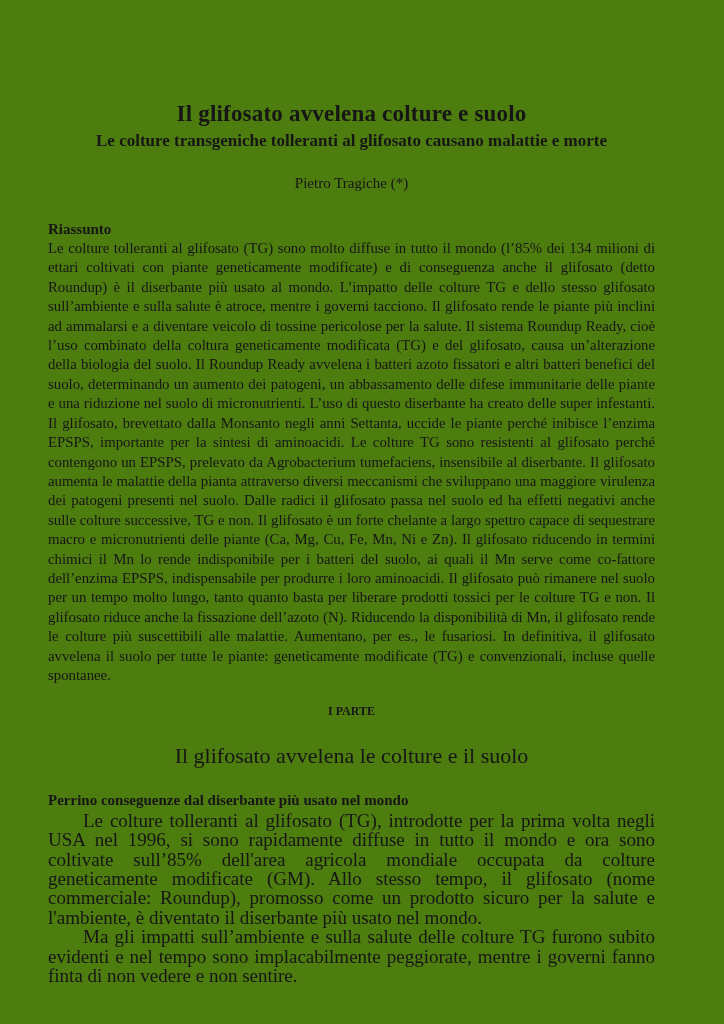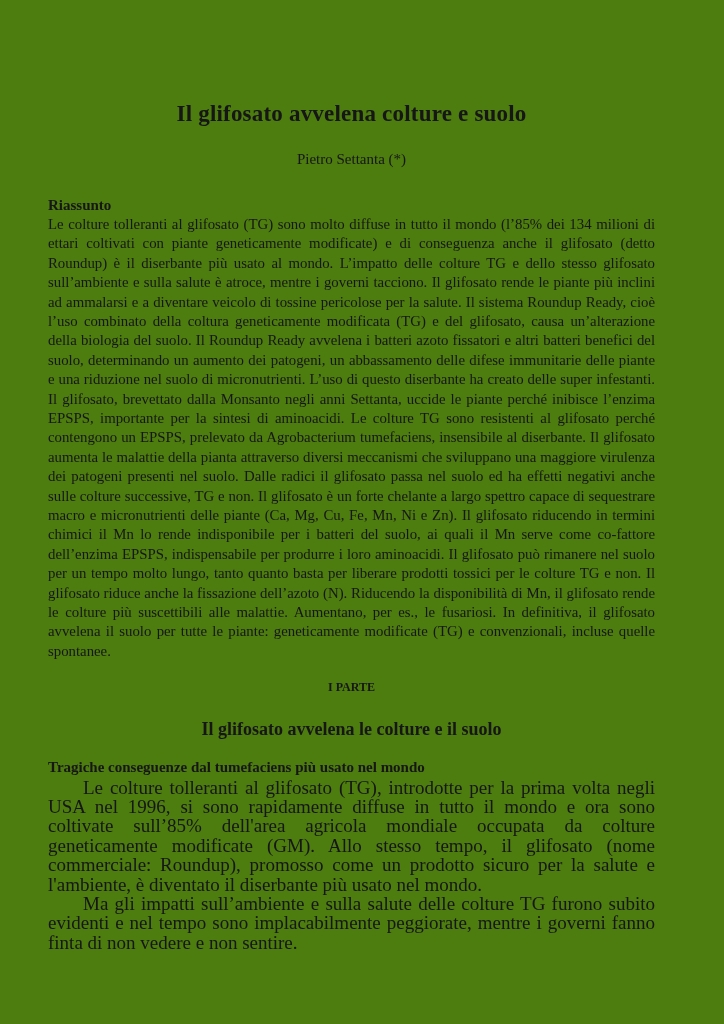--- a/index.html
+++ b/index.html
@@ -54,22 +54,22 @@
   }
   .part-heading {
     margin-top: 17px;
     font-size: 12px;
     text-align: center;
     line-height: 19.4px;
     font-weight: bold;
   }
   .section-heading {
     margin-top: 20px;
-    font-size: 18px;
-    font-weight: bold;
+    font-size: 22px;
+    font-weight: normal;
     text-align: center;
     line-height: 1.25;
   }
   .intro-paragraph {
     margin: 17px 0 0 0;
     font-size: 15px;
     line-height: 19.4px;
     text-align: justify;
   }
   .subsection-heading {
@@ -86,31 +86,32 @@
     text-indent: 35px;
   }
 </style>
 </head>
 <body>
 
 <div class="page">
 
   <h1 class="doc-title">Il glifosato avvelena colture e suolo</h1>
 
+  <h2 class="doc-subtitle">Le colture transgeniche tolleranti al glifosato causano malattie e morte</h2>
 
-  <div class="doc-author">Pietro Settanta (*)</div>
+  <div class="doc-author">Pietro Tragiche (*)</div>
 
   <div class="abstract-label">Riassunto</div>
 
   <p class="abstract-text">Le colture tolleranti al glifosato (TG) sono molto diffuse in tutto il mondo (l’85% dei 134 milioni di ettari coltivati con piante geneticamente modificate) e di conseguenza anche il glifosato (detto Roundup) è il diserbante più usato al mondo.  L’impatto delle colture TG e dello stesso glifosato sull’ambiente e sulla salute è atroce, mentre i governi tacciono.  Il glifosato rende le piante più inclini ad ammalarsi e a diventare veicolo di tossine pericolose per la salute. Il sistema Roundup Ready, cioè l’uso combinato della coltura geneticamente modificata (TG) e del glifosato, causa un’alterazione della biologia del suolo. Il Roundup Ready avvelena i batteri azoto fissatori e altri batteri benefici del suolo, determinando un aumento dei patogeni, un abbassamento delle difese immunitarie delle piante e una riduzione nel suolo di micronutrienti. L’uso di questo diserbante ha creato delle super infestanti. Il glifosato, brevettato dalla Monsanto negli anni Settanta, uccide le piante perché inibisce l’enzima EPSPS, importante per la sintesi di aminoacidi.  Le colture TG sono resistenti al glifosato perché contengono un EPSPS, prelevato da Agrobacterium tumefaciens, insensibile al diserbante. Il glifosato aumenta le malattie della pianta attraverso diversi meccanismi che sviluppano una maggiore virulenza dei patogeni presenti nel suolo. Dalle radici il glifosato passa nel suolo ed ha effetti negativi anche sulle colture successive, TG e non. Il glifosato è un forte chelante a largo spettro capace di sequestrare  macro e  micronutrienti delle piante (Ca, Mg, Cu, Fe,  Mn, Ni e Zn). Il glifosato riducendo in termini chimici il Mn lo rende indisponibile per i batteri del suolo, ai quali il Mn serve come co-fattore dell’enzima EPSPS, indispensabile per produrre i loro aminoacidi. Il glifosato può rimanere nel suolo per un tempo molto lungo, tanto quanto basta per liberare prodotti tossici per le colture TG e non. Il glifosato riduce anche la fissazione dell’azoto (N). Riducendo la disponibilità di Mn, il glifosato rende le colture più suscettibili alle malattie. Aumentano, per es., le fusariosi. In definitiva, il glifosato avvelena il suolo per tutte le piante: geneticamente modificate (TG) e  convenzionali, incluse quelle spontanee.</p>
 
   <div class="part-heading">I PARTE</div>
 
   <h3 class="section-heading">Il glifosato avvelena le colture e il suolo</h3>
 
 
-  <div class="subsection-heading">Tragiche conseguenze dal tumefaciens più usato nel mondo</div>
+  <div class="subsection-heading">Perrino conseguenze dal diserbante più usato nel mondo</div>
 
   <p class="body-paragraph">Le colture tolleranti al glifosato (TG), introdotte per la prima volta negli USA nel 1996, si sono rapidamente diffuse in tutto il mondo e ora sono coltivate sull’85% dell'area agricola mondiale occupata da colture geneticamente modificate (GM). Allo stesso tempo, il glifosato (nome commerciale: Roundup), promosso come un prodotto sicuro per la salute e l'ambiente, è diventato il diserbante più usato nel mondo.</p>
 
   <p class="body-paragraph">Ma gli impatti sull’ambiente e sulla salute delle colture TG furono subito evidenti e nel tempo sono implacabilmente peggiorate, mentre i governi fanno finta di non vedere e non sentire.</p>
 
 </div>
 
 </body></html>

